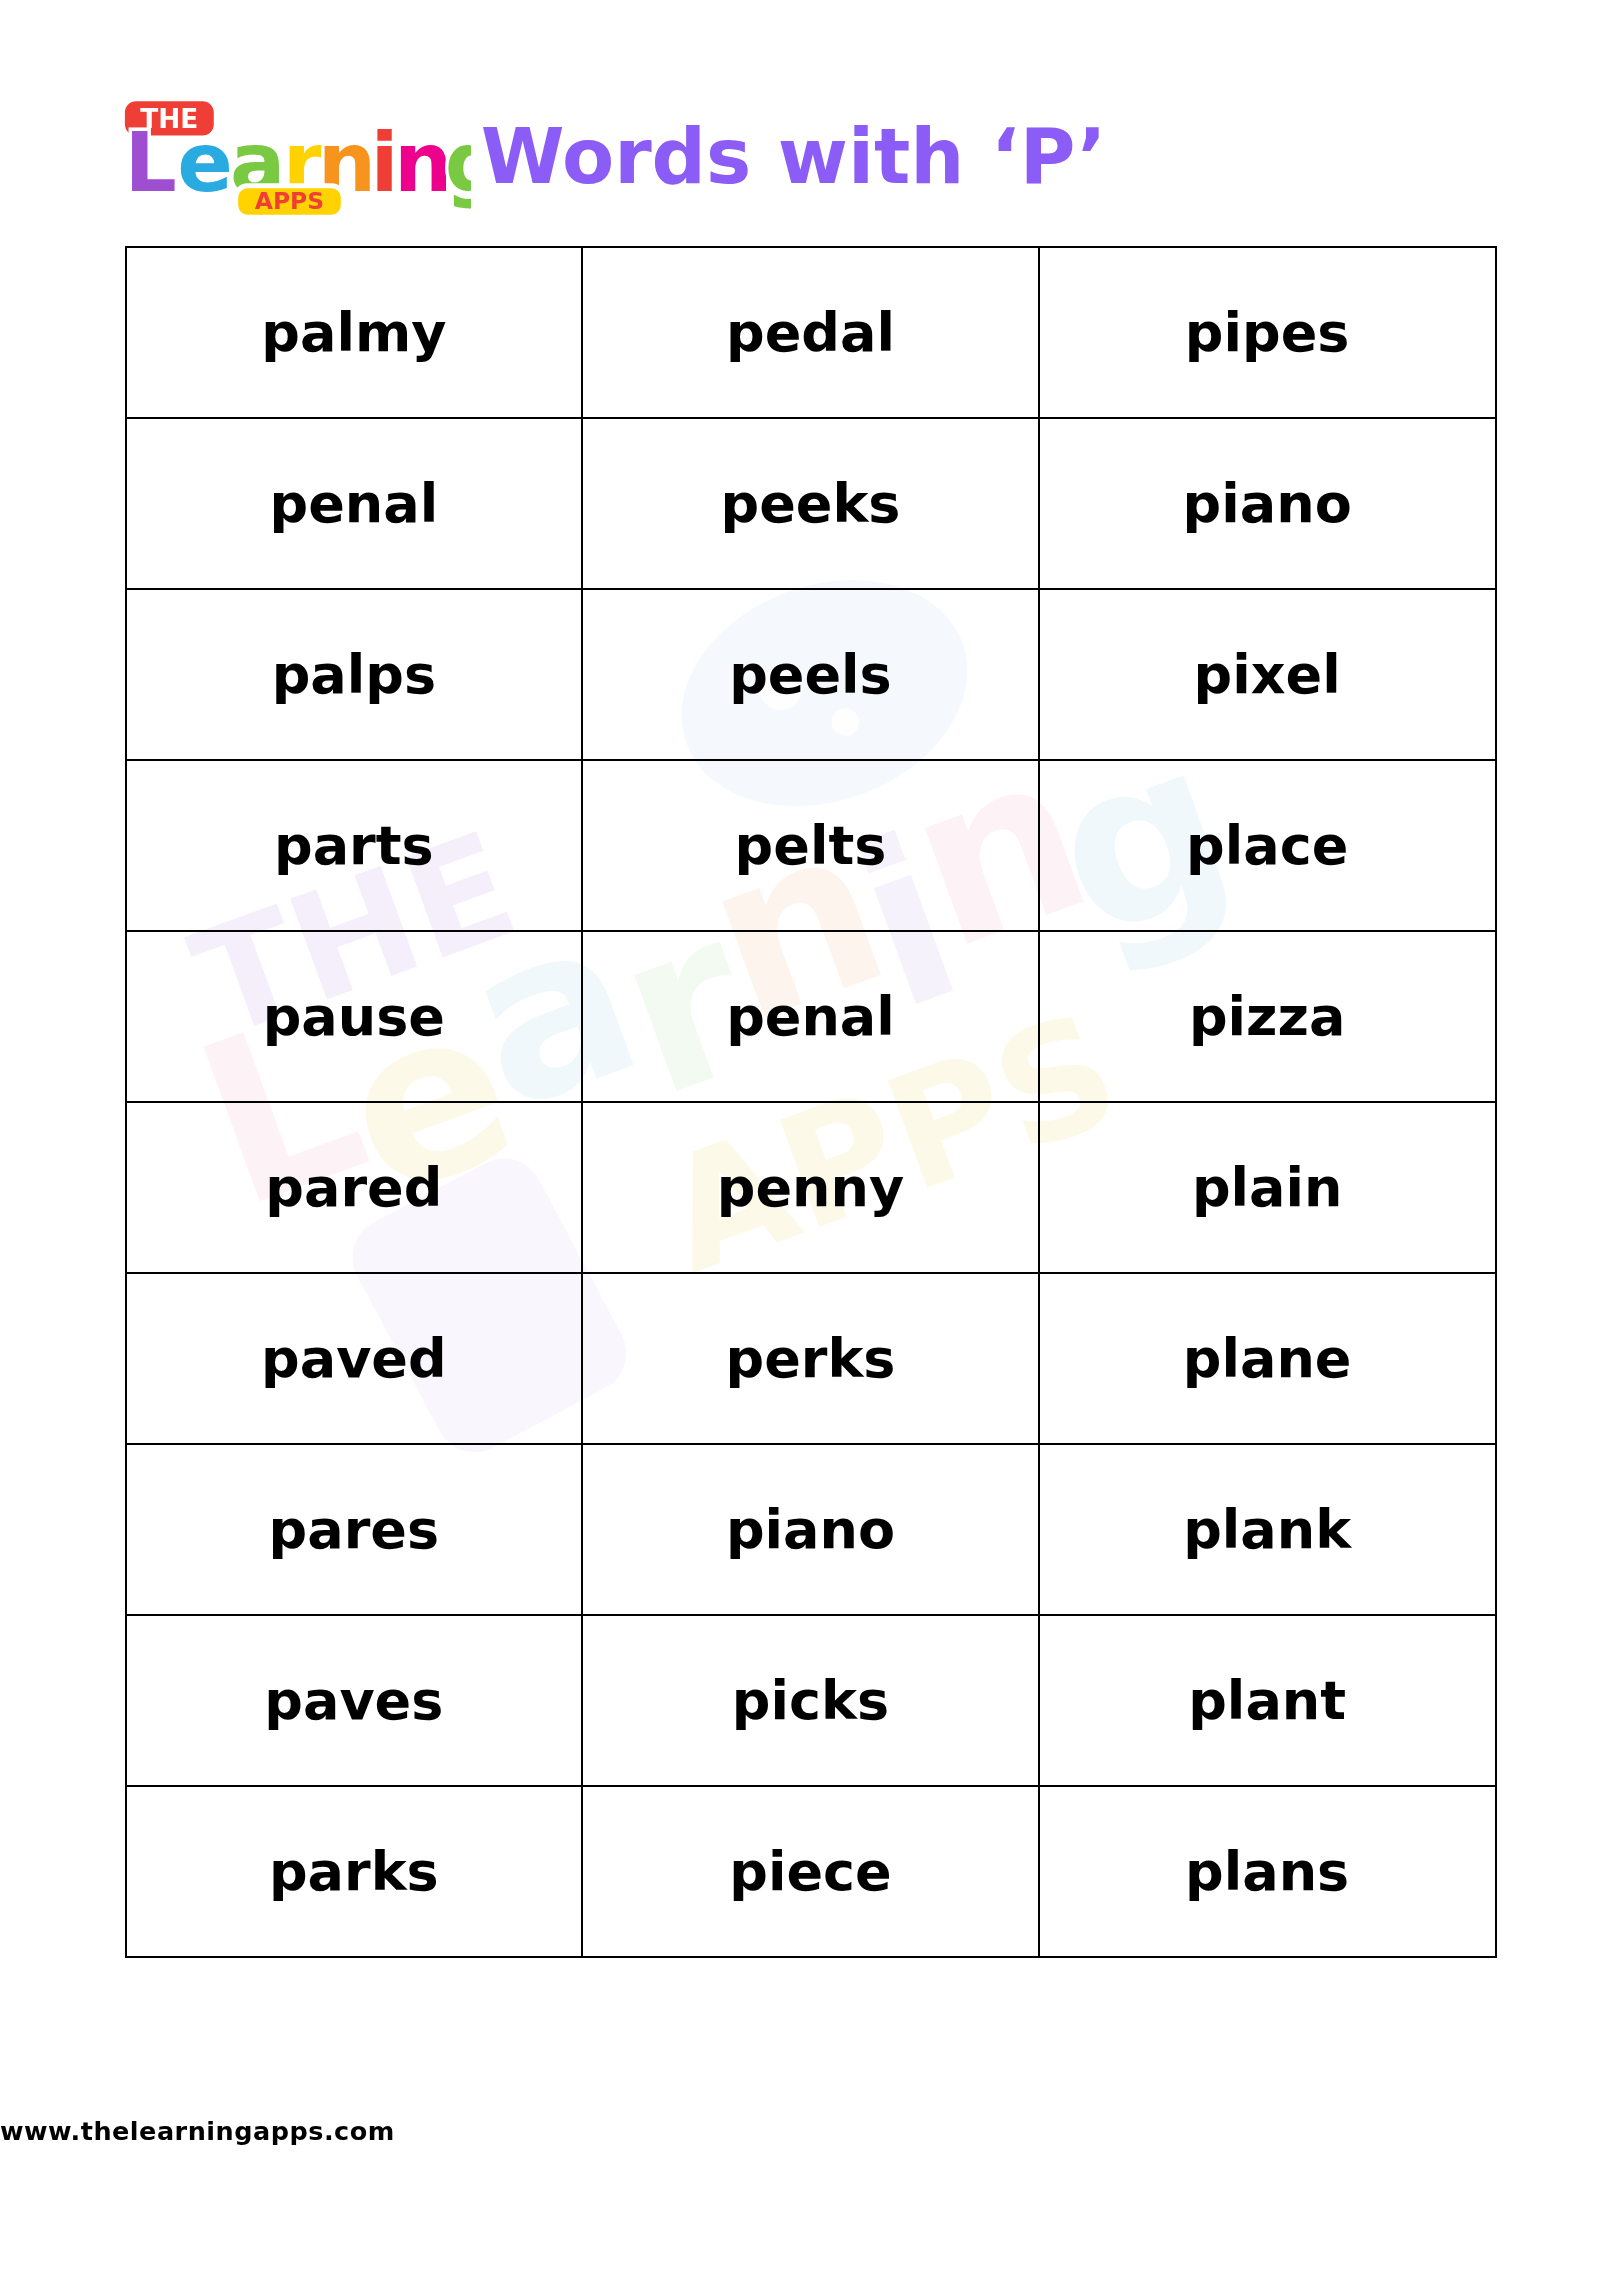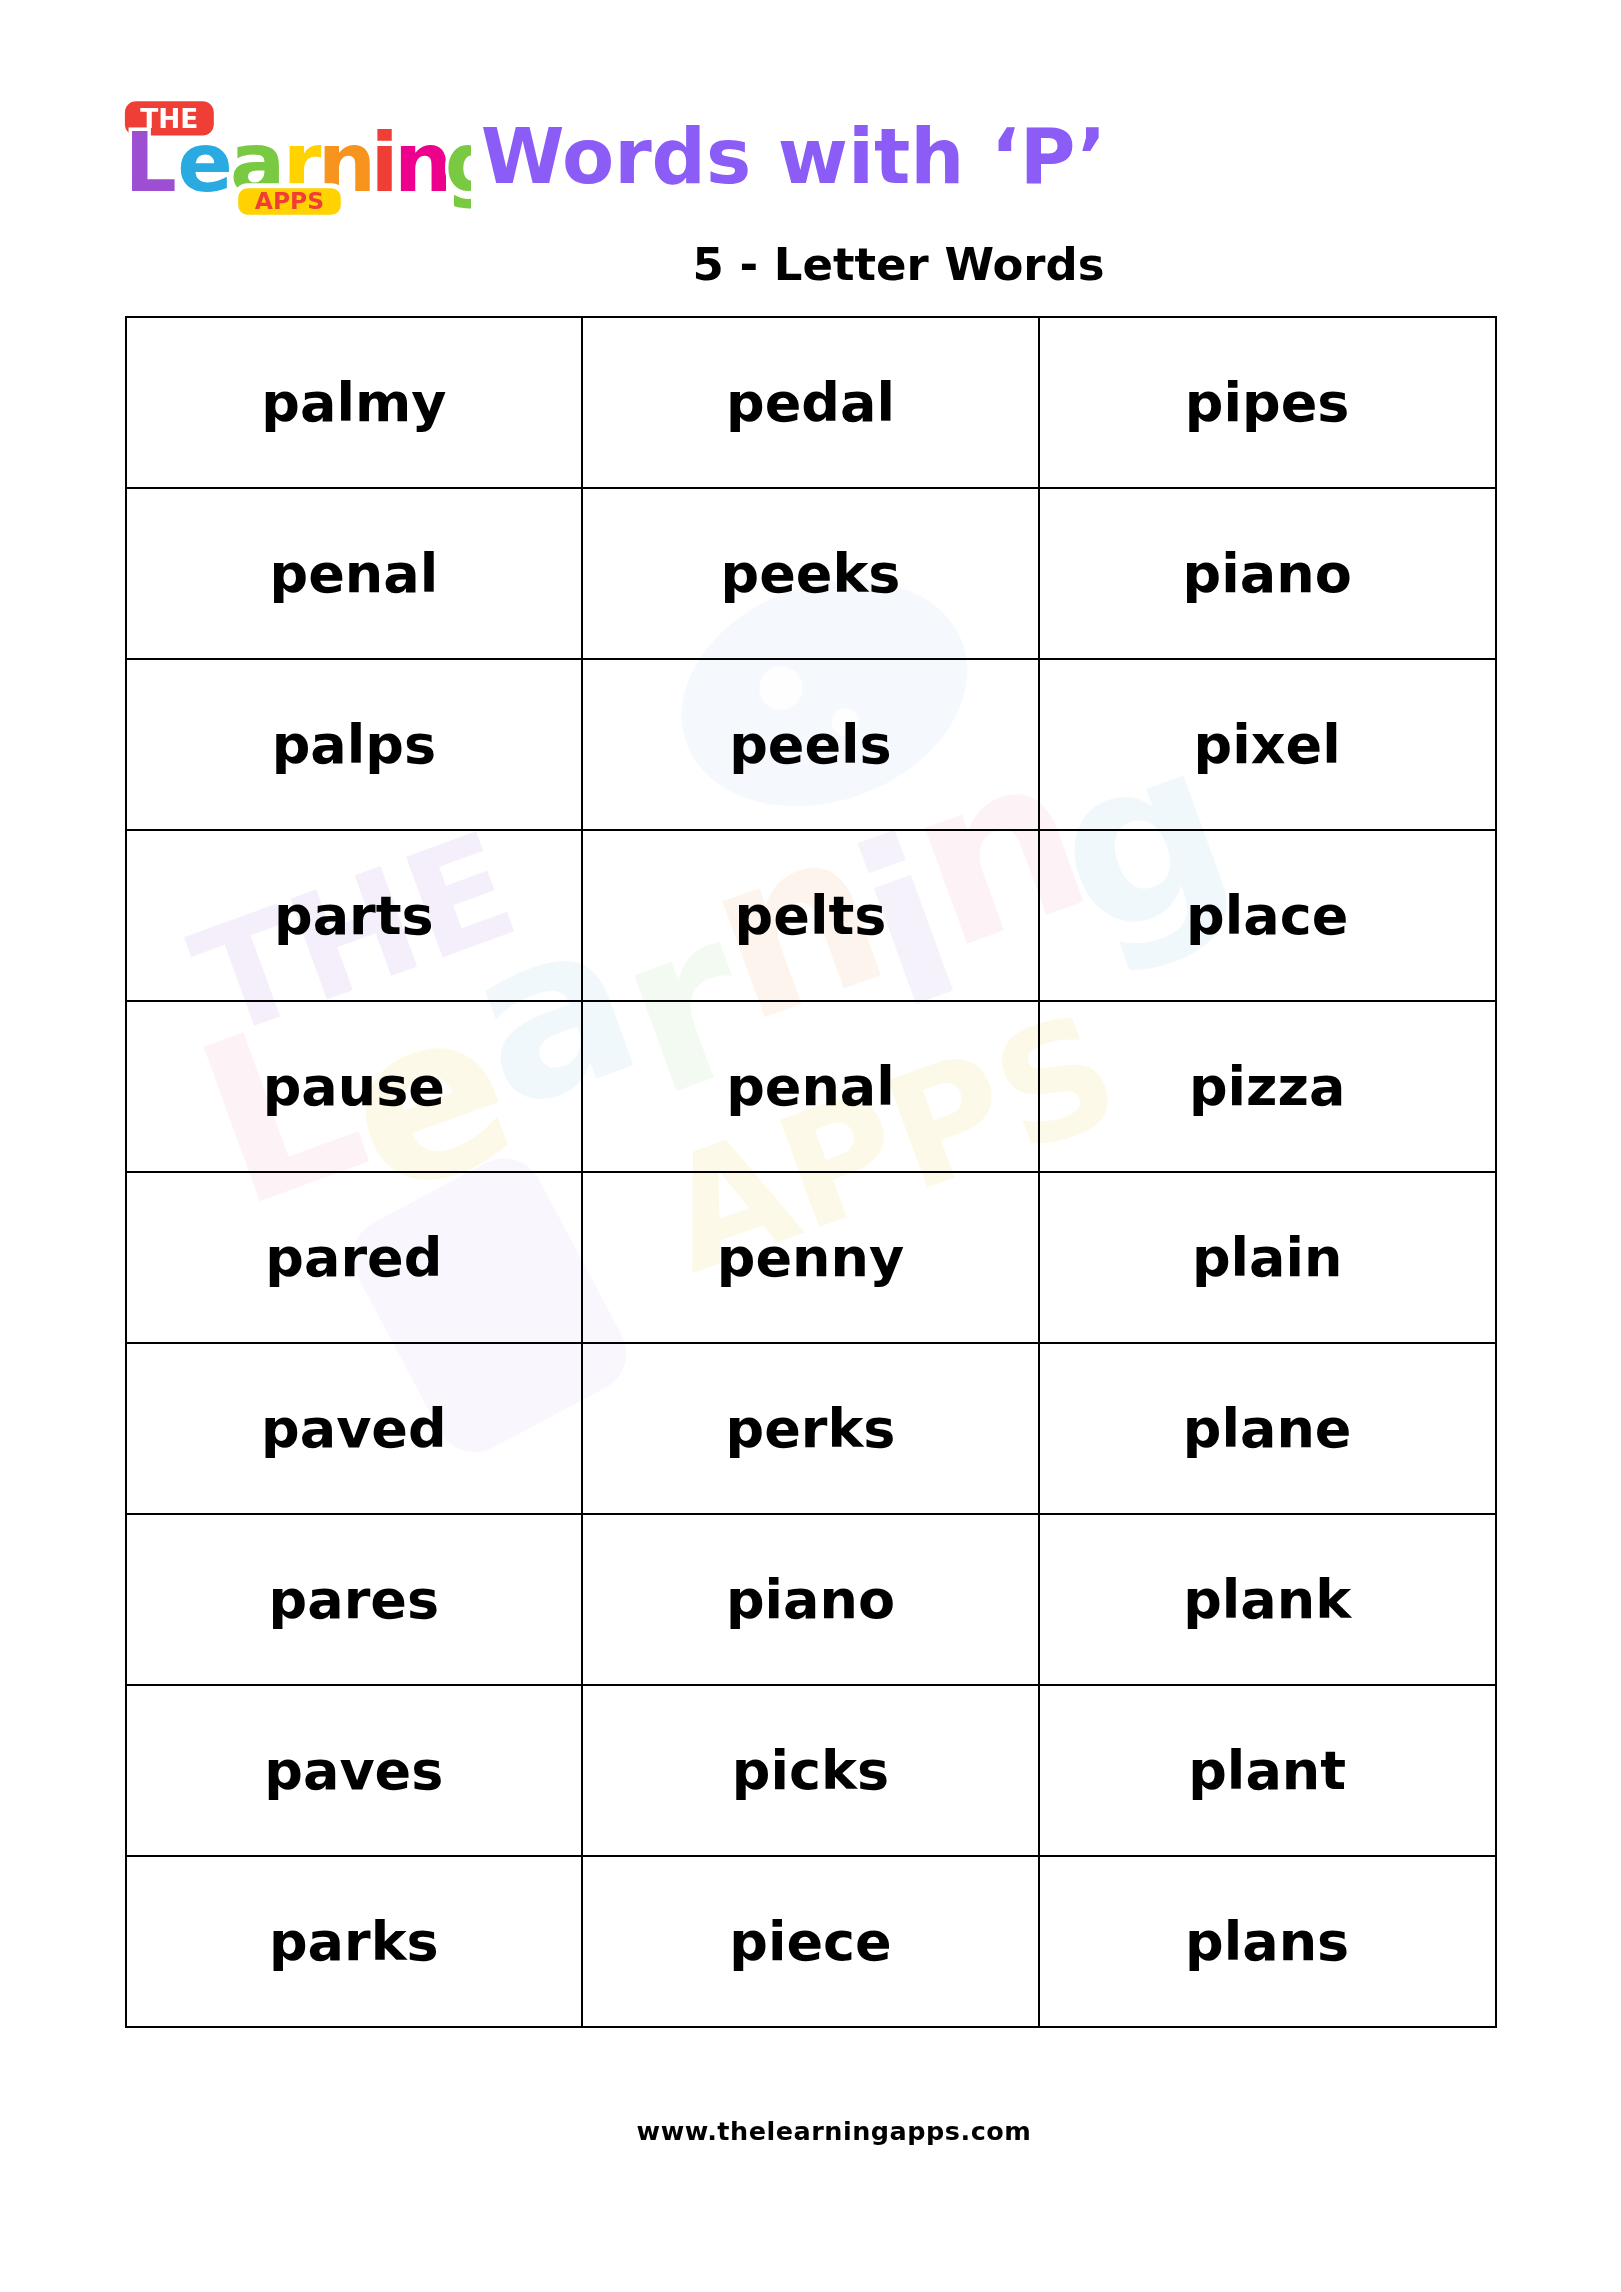--- a/index.html
+++ b/index.html
@@ -101,28 +101,26 @@
     font-size: 54px;
     color: #000000;
     background: transparent;
   }
 
   .footer {
     position: absolute;
     left: 0;
     right: 0;
     bottom: 147px;
-    text-align: center;
     font-family: "DejaVu Sans", sans-serif;
     font-weight: bold;
     font-size: 25.5px;
     color: #000000;
     letter-spacing: 0.5px;
     z-index: 3;
-    padding-left: 47px;
   }
 </style>
 </head>
 <body>
 
 <div class="page">
 
   <div class="watermark">
     <svg viewBox="0 0 1100 900" width="1078" height="882" xmlns="http://www.w3.org/2000/svg">
       <g font-family="DejaVu Sans, sans-serif" font-weight="bold">
@@ -164,21 +162,20 @@
           </g>
 
           <rect x="130" y="95" width="110" height="32" rx="12" fill="#ffd200" stroke="#ffffff" stroke-width="5"></rect>
           <text x="185" y="119" font-size="24" fill="#ef3e36" text-anchor="middle">APPS</text>
         </g>
       </svg>
     </div>
     <div class="title">Words with ‘P’</div>
   </div>
 
-  <div class="subtitle">5 - Letter Words</div>
 
   <div class="table-wrap">
     <table class="words">
       <tbody>
         <tr>
           <td>palmy</td>
           <td>pedal</td>
           <td>pipes</td>
         </tr>
         <tr>

